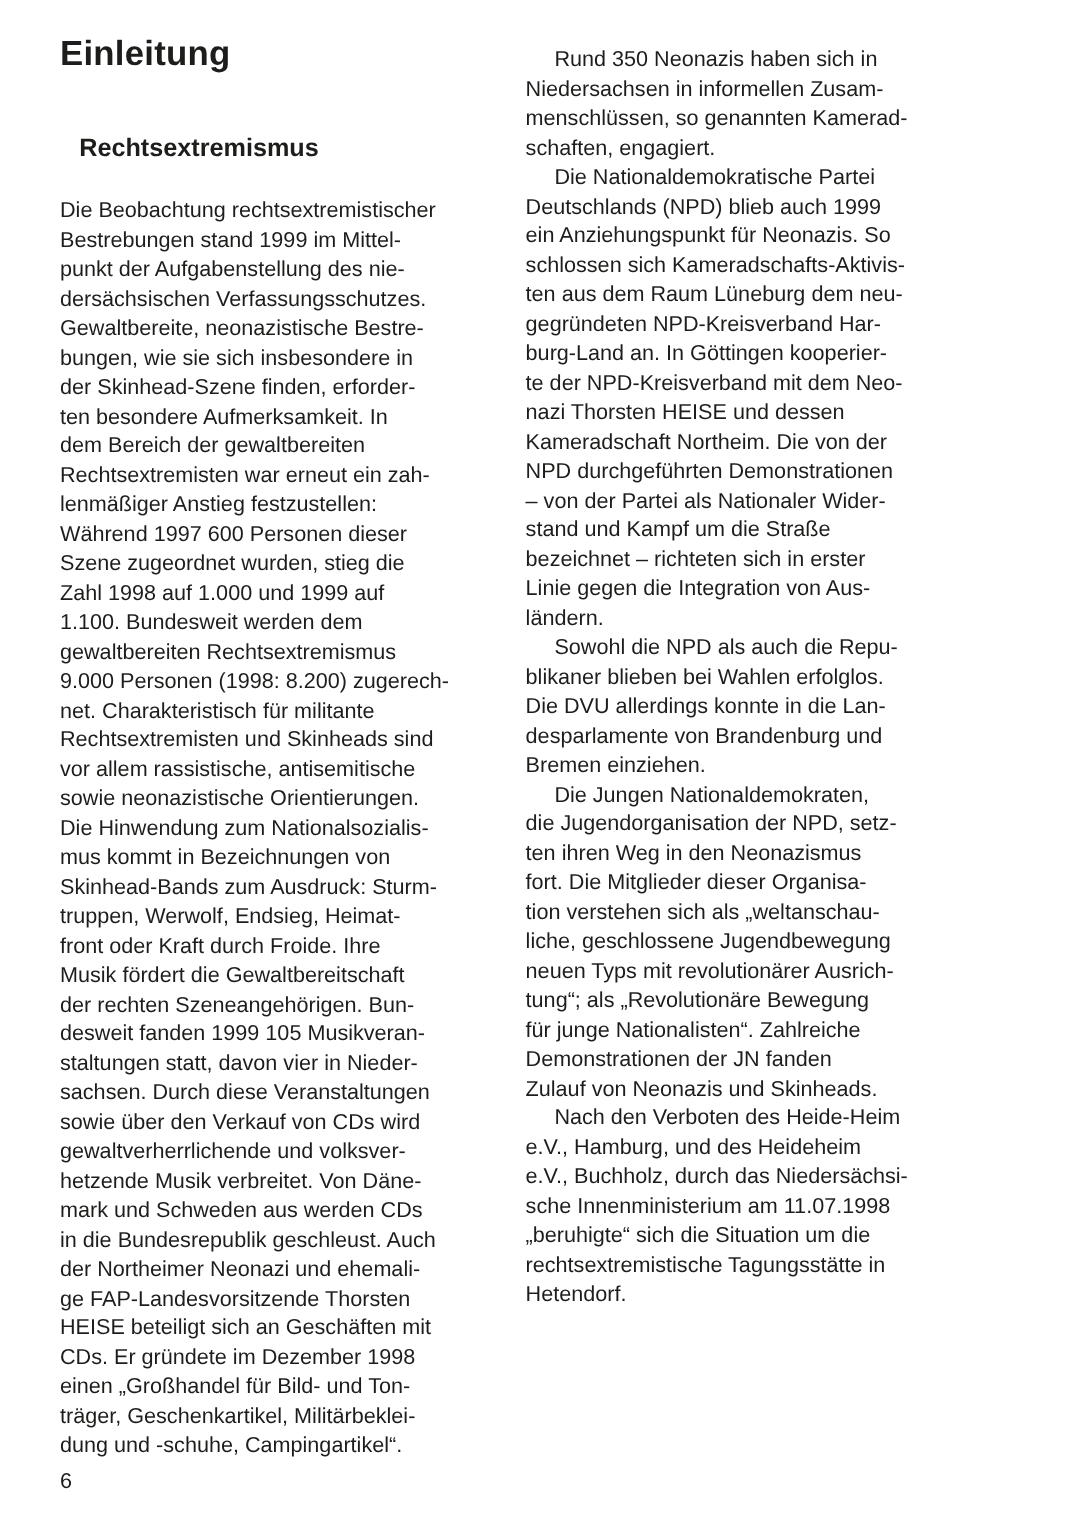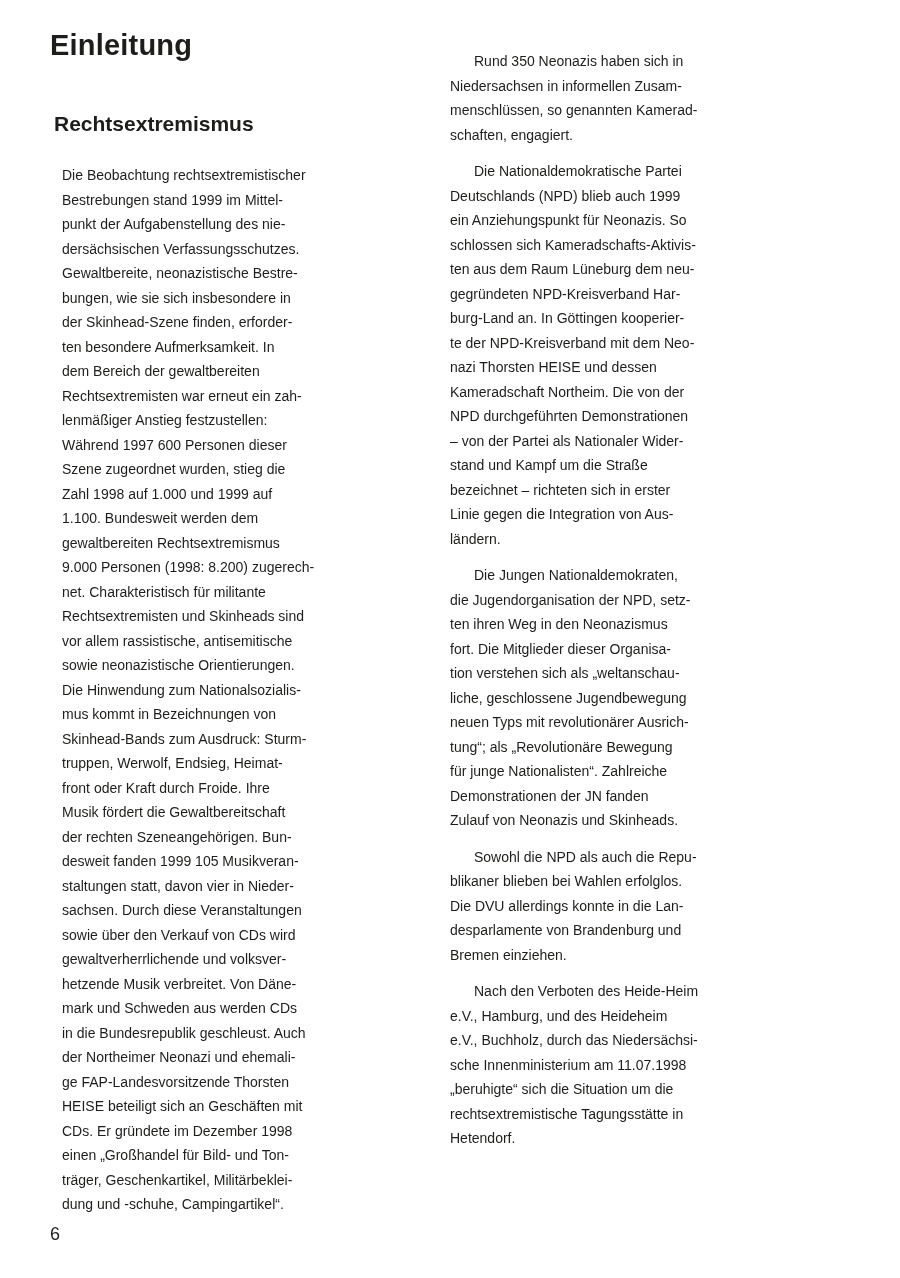--- a/index.html
+++ b/index.html
@@ -38,29 +38,29 @@
   }
   h1.h1 {
     margin: 0 0 50px 0;
     font-size: 29px;
     font-weight: bold;
     line-height: 1.1;
     letter-spacing: 0.2px;
     color: #1d1d1b;
   }
   h2.h2 {
-    margin: 0 0 27px 4px;
+    margin: 0 0 27px 16px;
     font-size: 21px;
     font-weight: bold;
     line-height: 1.15;
     color: #1d1d1b;
   }
   p.body {
-    margin: 12px;
-    font-size: 14px;
+    margin: 0;
+    font-size: 18px;
     line-height: 24.5px;
     white-space: pre-line;
     color: #1d1d1b;
   }
   p.body.indent {
     text-indent: 24px;
   }
   .page-number {
     position: absolute;
     left: 50px;
@@ -136,36 +136,36 @@
 burg-Land an. In Göttingen kooperier-
 te der NPD-Kreisverband mit dem Neo-
 nazi Thorsten HEISE und dessen
 Kameradschaft Northeim. Die von der
 NPD durchgeführten Demonstrationen
 – von der Partei als Nationaler Wider-
 stand und Kampf um die Straße
 bezeichnet – richteten sich in erster
 Linie gegen die Integration von Aus-
 ländern.</p>
+    <p class="body indent">Sowohl die NPD als auch die Repu-
+blikaner blieben bei Wahlen erfolglos.
+Die DVU allerdings konnte in die Lan-
+desparlamente von Brandenburg und
+Bremen einziehen.</p>
     <p class="body indent">Die Jungen Nationaldemokraten,
 die Jugendorganisation der NPD, setz-
 ten ihren Weg in den Neonazismus
 fort. Die Mitglieder dieser Organisa-
 tion verstehen sich als „weltanschau-
 liche, geschlossene Jugendbewegung
 neuen Typs mit revolutionärer Ausrich-
 tung“; als „Revolutionäre Bewegung
 für junge Nationalisten“. Zahlreiche
 Demonstrationen der JN fanden
 Zulauf von Neonazis und Skinheads.</p>
-    <p class="body indent">Sowohl die NPD als auch die Repu-
-blikaner blieben bei Wahlen erfolglos.
-Die DVU allerdings konnte in die Lan-
-desparlamente von Brandenburg und
-Bremen einziehen.</p>
     <p class="body indent">Nach den Verboten des Heide-Heim
 e.V., Hamburg, und des Heideheim
 e.V., Buchholz, durch das Niedersächsi-
 sche Innenministerium am 11.07.1998
 „beruhigte“ sich die Situation um die
 rechtsextremistische Tagungsstätte in
 Hetendorf.</p>
   </div>
 
   <div class="page-number">6</div>

